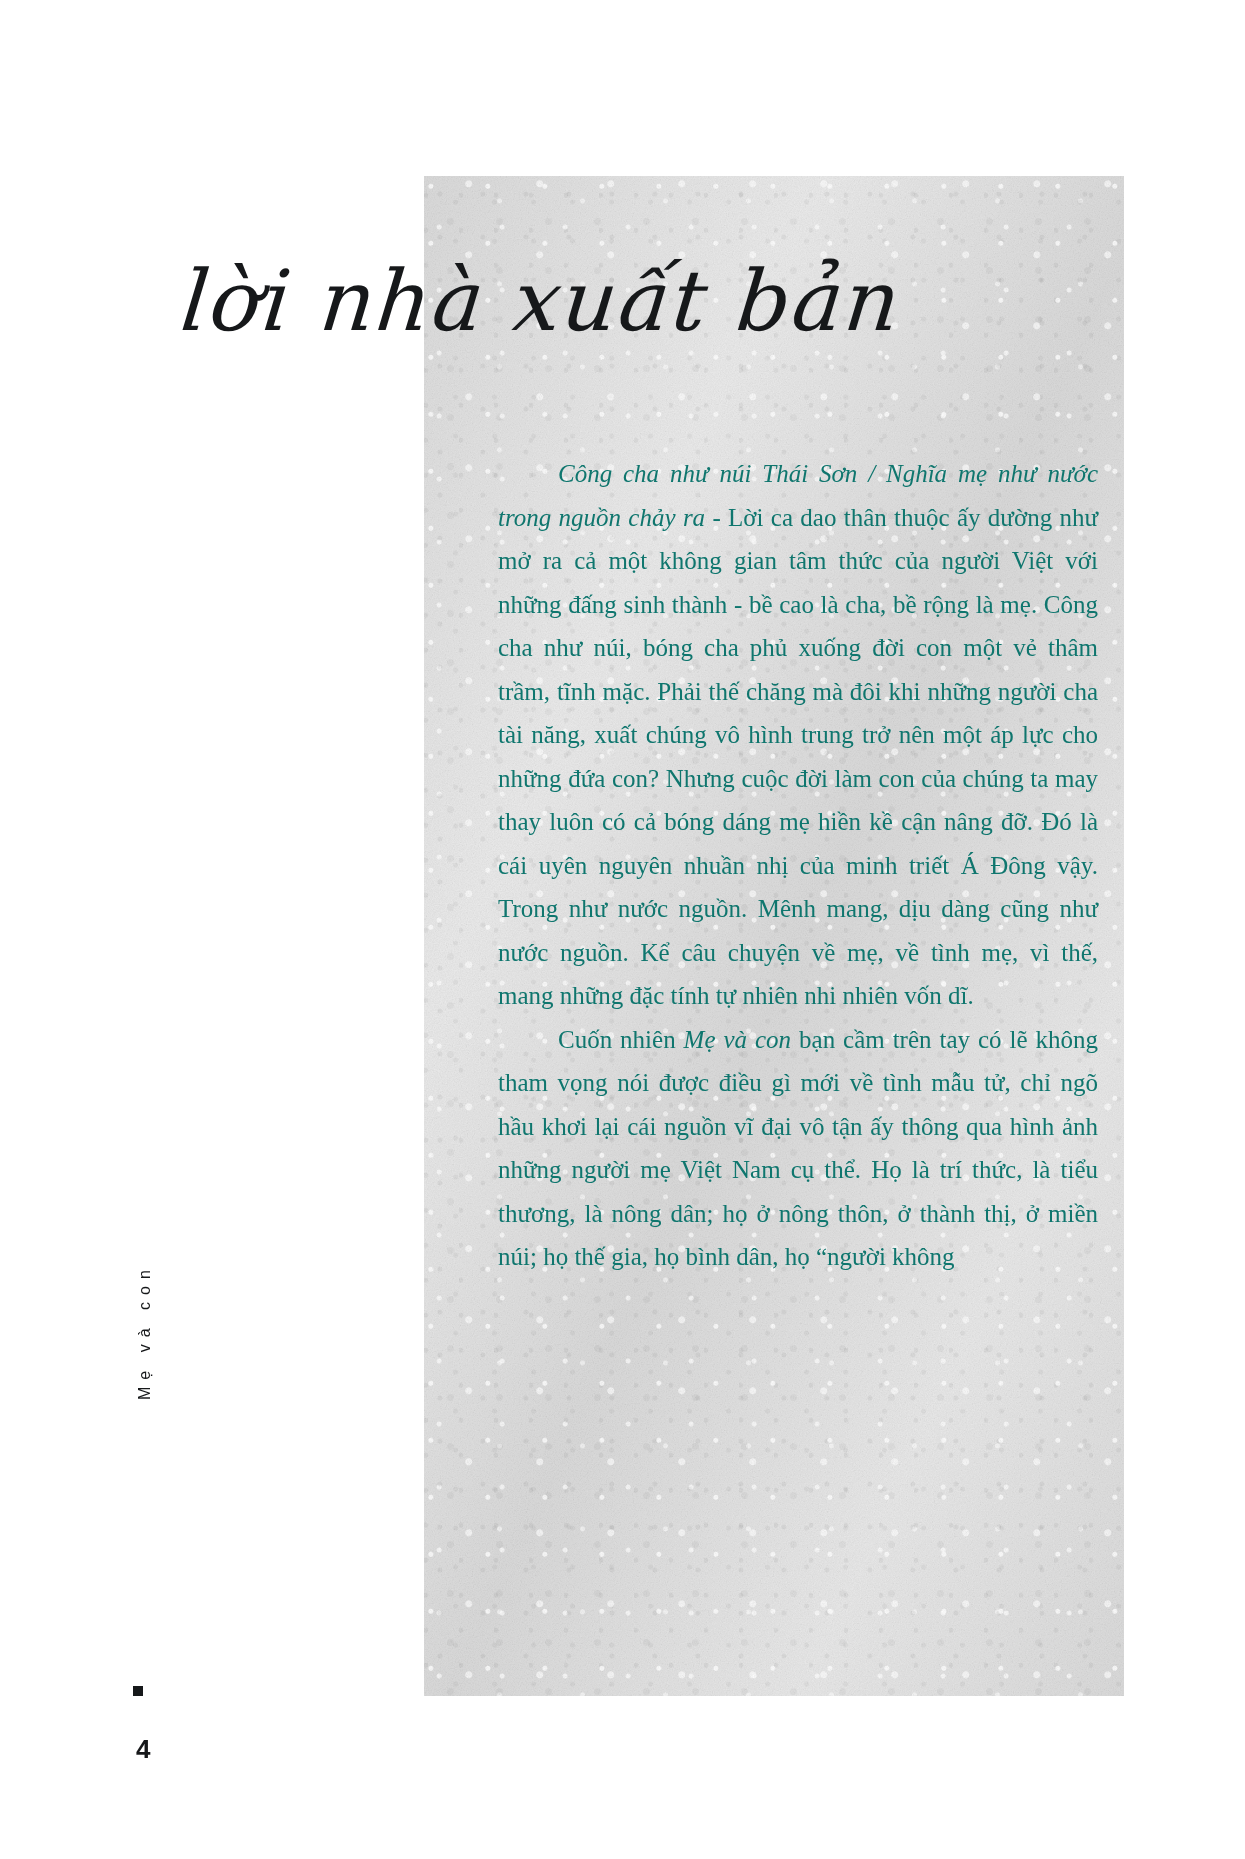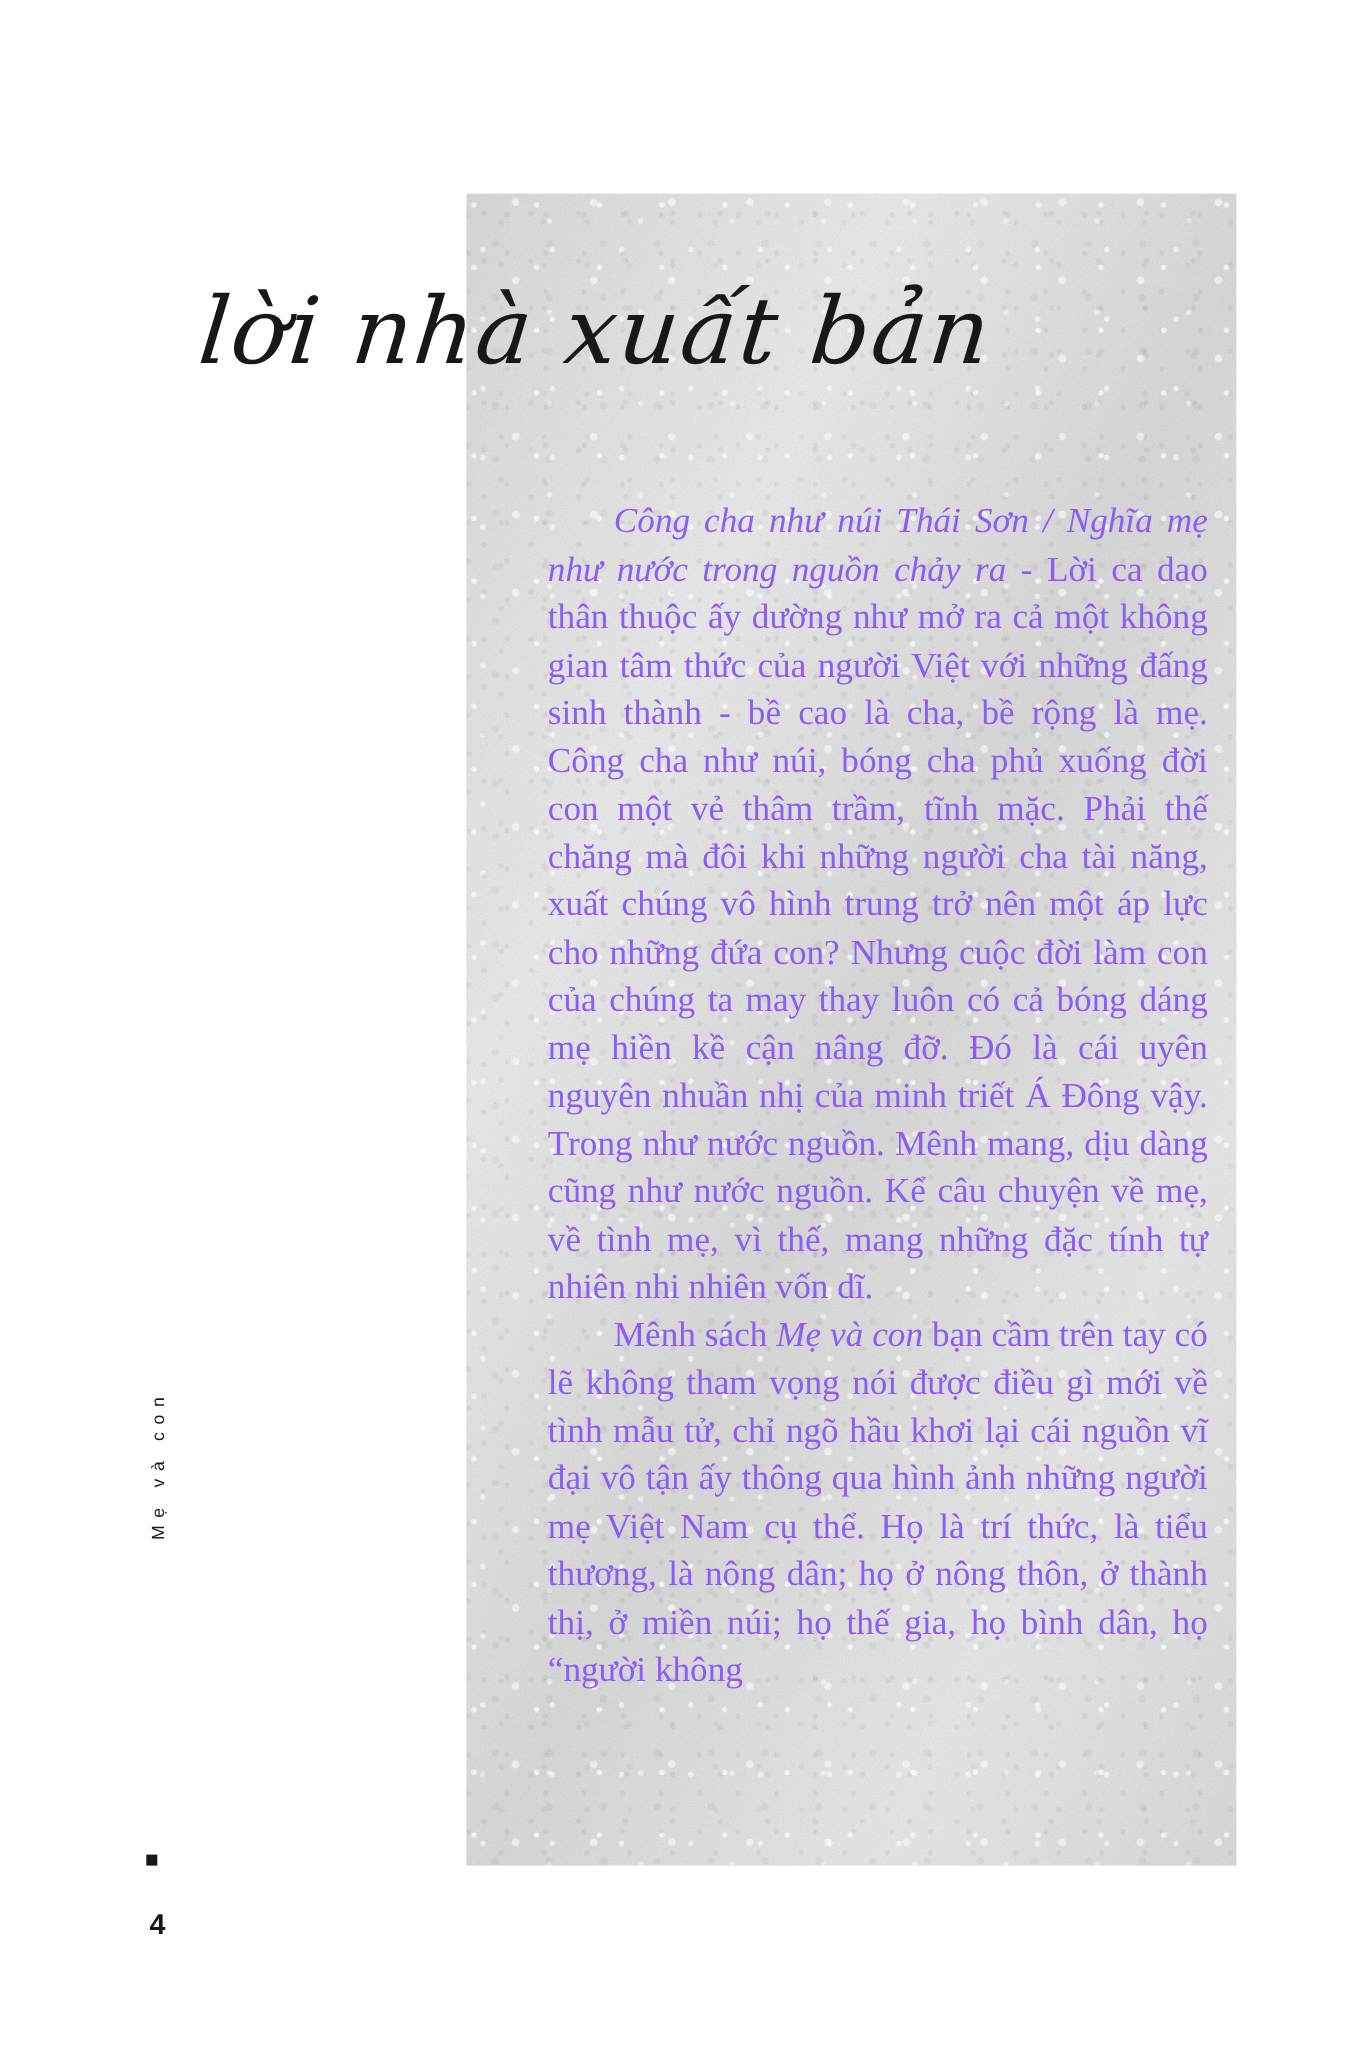--- a/index.html
+++ b/index.html
@@ -66,22 +66,22 @@
     white-space: nowrap;
     transform: skewX(-6deg);
   }
 
   
   #text-column {
     position: absolute;
     left: 498px;
     top: 452px;
     width: 600px;
-    color: #8b5cf6;
-    font-size: 32px;
+    color: #0f766e;
+    font-size: 25px;
     line-height: 43.5px;
     text-align: justify;
     text-justify: inter-word;
   }
   #text-column p {
     margin: 0;
     text-indent: 60px;
   }
   #text-column p + p { margin-top: 0; }
   .it { font-style: italic; }
@@ -134,21 +134,21 @@
           </feComponentTransfer>
       </filter>
       <rect width="700" height="1520" filter="url(#grain)"></rect>
     </svg>
   </div>
 
   <div id="heading">lời nhà xuất bản</div>
 
   <div id="text-column">
     <p><span class="it">Công cha như núi Thái Sơn / Nghĩa mẹ như nước trong nguồn chảy ra</span><span> - Lời ca dao thân thuộc ấy dường như mở ra cả một không gian tâm thức của người Việt với những đấng sinh thành - bề cao là cha, bề rộng là mẹ. Công cha như núi, bóng cha phủ xuống đời con một vẻ thâm trầm, tĩnh mặc. Phải thế chăng mà đôi khi những người cha tài năng, xuất chúng vô hình trung trở nên một áp lực cho những đứa con? Nhưng cuộc đời làm con của chúng ta may thay luôn có cả bóng dáng mẹ hiền kề cận nâng đỡ. Đó là cái uyên nguyên nhuần nhị của minh triết Á Đông vậy. Trong như nước nguồn. Mênh mang, dịu dàng cũng như nước nguồn. Kể câu chuyện về mẹ, về tình mẹ, vì thế, mang những đặc tính tự nhiên nhi nhiên vốn dĩ.</span></p>
-    <p><span>Mênh sách </span><span class="it">Mẹ và con</span><span> bạn cầm trên tay có lẽ không tham vọng nói được điều gì mới về tình mẫu tử, chỉ ngõ hầu khơi lại cái nguồn vĩ đại vô tận ấy thông qua hình ảnh những người mẹ Việt Nam cụ thể. Họ là trí thức, là tiểu thương, là nông dân; họ ở nông thôn, ở thành thị, ở miền núi; họ thế gia, họ bình dân, họ “người không</span></p>
+    <p><span>Cuốn nhiên </span><span class="it">Mẹ và con</span><span> bạn cầm trên tay có lẽ không tham vọng nói được điều gì mới về tình mẫu tử, chỉ ngõ hầu khơi lại cái nguồn vĩ đại vô tận ấy thông qua hình ảnh những người mẹ Việt Nam cụ thể. Họ là trí thức, là tiểu thương, là nông dân; họ ở nông thôn, ở thành thị, ở miền núi; họ thế gia, họ bình dân, họ “người không</span></p>
   </div>
 
   <div id="running-head">Mẹ và con</div>
   <div id="running-head-marker"></div>
 
   <div id="folio">4</div>
 
 </div>
 
 </body></html>

